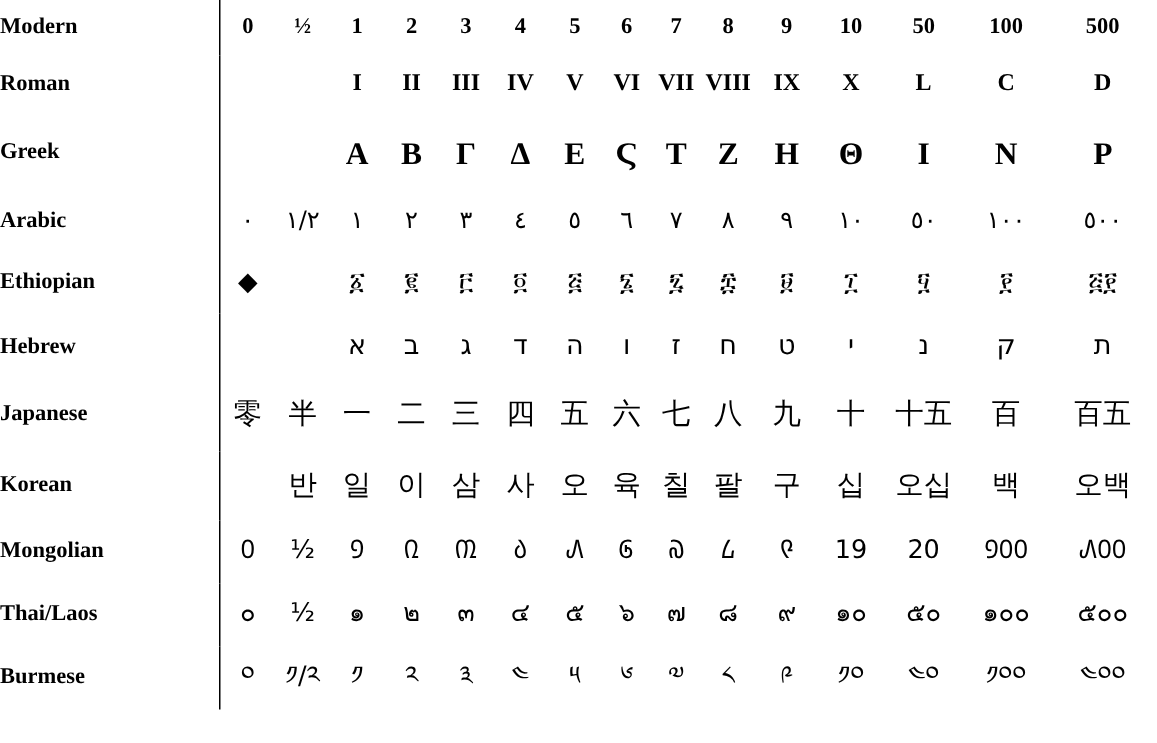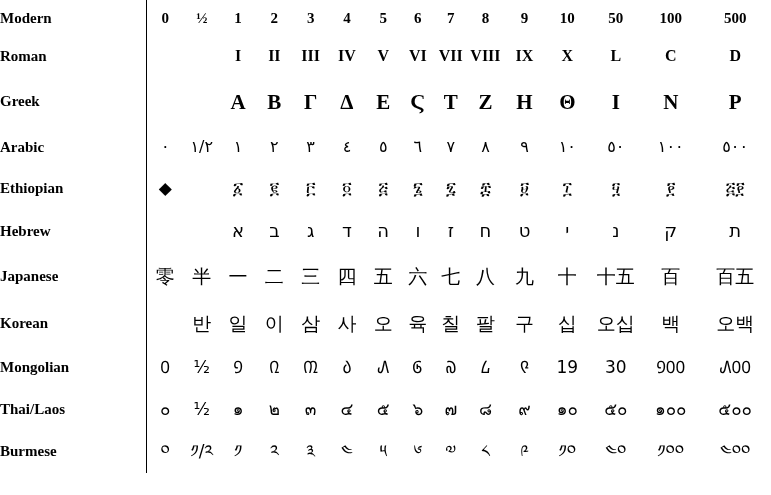--- a/index.html
+++ b/index.html
@@ -261,21 +261,21 @@
           <td class="glyph">᠑</td>
           <td class="glyph">᠒</td>
           <td class="glyph">᠓</td>
           <td class="glyph">᠔</td>
           <td class="glyph">᠕</td>
           <td class="glyph">᠖</td>
           <td class="glyph">᠗</td>
           <td class="glyph">᠘</td>
           <td class="glyph">᠙</td>
           <td class="glyph">19</td>
-          <td class="glyph">30</td>
+          <td class="glyph">20</td>
           <td class="glyph">᠑᠐᠐</td>
           <td class="glyph">᠕᠐᠐</td>
         </tr>
         <tr class="r-thailaos">
           <td class="label">Thai/Laos</td>
           <td class="glyph">๐</td>
           <td class="glyph">½</td>
           <td class="glyph">๑</td>
           <td class="glyph">๒</td>
           <td class="glyph">๓</td>

